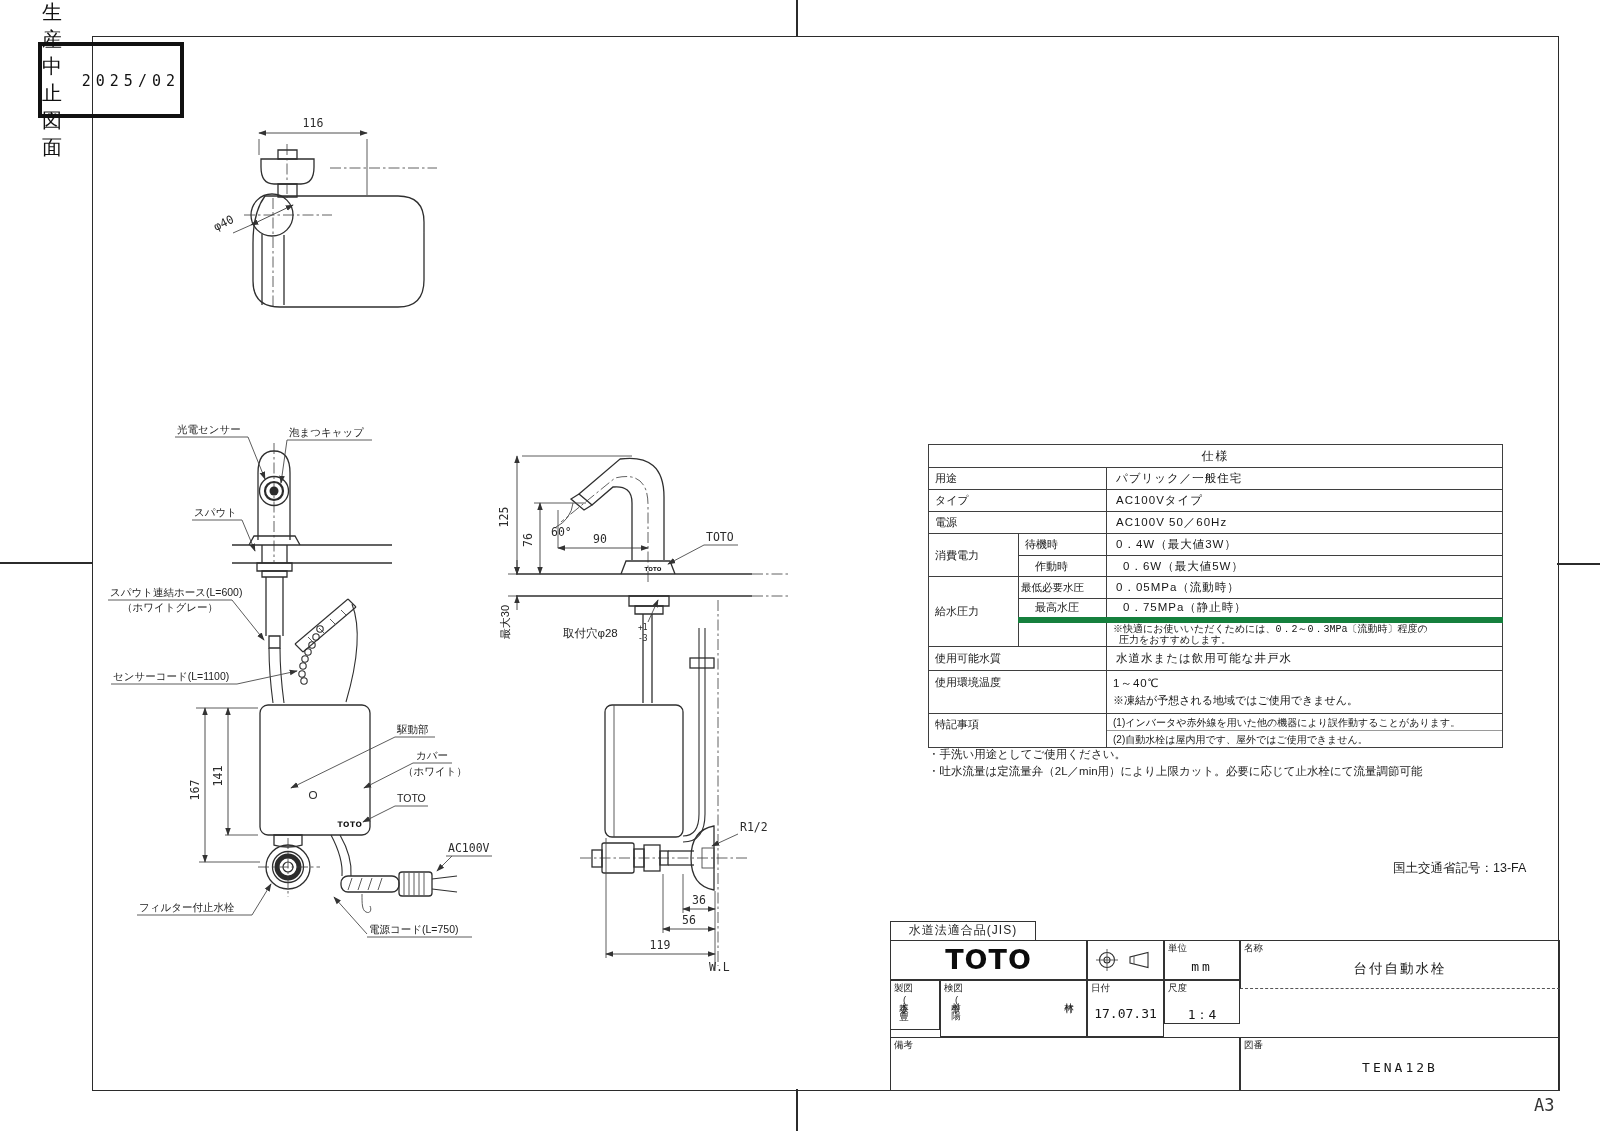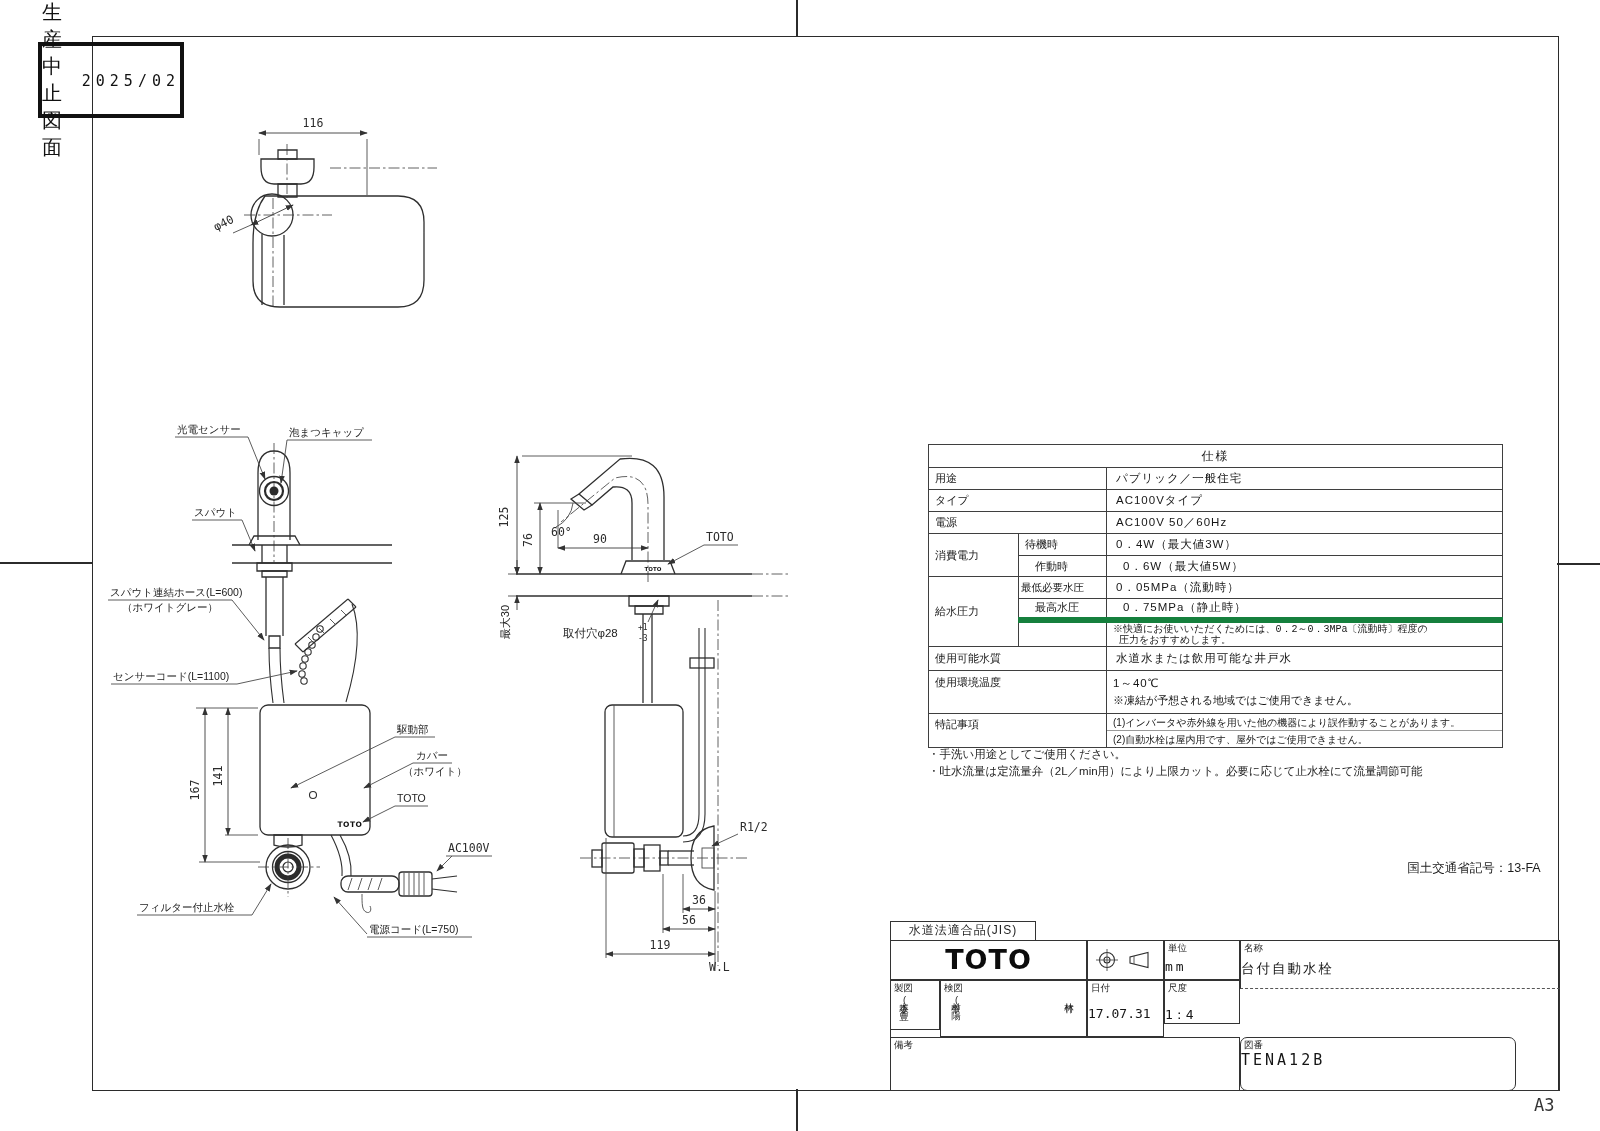--- a/index.html
+++ b/index.html
@@ -30,25 +30,25 @@
   #spec td{border:1px solid #3f3f3f;padding:0 6px;vertical-align:middle;overflow:hidden;white-space:nowrap;margin-left:46px;}
   #spec td.val{font-size:11.5px;letter-spacing:1px;padding-left:9px;}
   #spec td.hdr{text-align:center;font-size:12px;letter-spacing:2px;}
   #spec tr.sub>td{border-top:1px solid #9a9a9a;padding-left:16px;}
   #spec tr.note>td{border-top:6px solid #15803d;font-family:Liberation Mono, monospace;}
   #spec .small{font-size:10px;letter-spacing:0;display:block;line-height:11px;white-space:nowrap;}
   #spec .small2{font-size:10px;letter-spacing:0;display:block;line-height:15px;}
   #spec .divided{border-top:1px solid #9a9a9a;}
   
   #footnotes{position:absolute;left:928px;top:746px;font-size:11.5px;line-height:17px;color:#1d1d1d;}
-  #ministry{position:absolute;left:1393px;top:860px;width:162px;text-align:center;font-size:12.5px;color:#1d1d1d;}
+  #ministry{position:absolute;left:1393px;top:860px;width:162px;text-align:left;font-size:12.5px;color:#1d1d1d;}
   
   .cell{position:absolute;border:1px solid #333;box-sizing:border-box;background:transparent;}
   .cell .tag{position:absolute;left:3px;top:1px;font-size:9.5px;color:#222;}
-  .center-val{position:absolute;left:0;right:0;text-align:left;color:#161616;}
+  .center-val{position:absolute;left:0;right:0;text-align:center;color:#161616;}
   #tb-tab{position:absolute;left:890px;top:921px;width:146px;height:20px;border:1.6px solid #333;
           box-sizing:border-box;text-align:center;font-size:12px;line-height:17px;letter-spacing:1px;}
   #tb-outline{position:absolute;left:890px;top:940px;width:670px;height:151px;border:1.8px solid #333;box-sizing:border-box;}
   .totologo{font-family:"DejaVu Sans",sans-serif;font-weight:800;font-size:27px;letter-spacing:1px;color:#0c0c0c;
             text-align:center;line-height:38px;}
   .sig{writing-mode:vertical-rl;text-orientation:upright;font-size:9.5px;line-height:10px;letter-spacing:-1px;color:#222;}
   .dash-bottom{border-bottom:1px dashed #555 !important;}
   .mono{font-family:"DejaVu Sans Mono",monospace;}
   #a3{position:absolute;left:1534px;top:1095px;font-size:17px;color:#333;font-family:"DejaVu Sans Mono",monospace;}
 </style>
@@ -402,19 +402,19 @@
     <span class="tag">日付</span>
     <span class="center-val mono" style="top:25px;font-size:13px">17.07.31</span>
   </div>
   <div class="cell" style="left:1164px;top:980px;width:76px;height:44px;">
     <span class="tag">尺度</span>
     <span class="center-val mono" style="top:25px;font-size:13px">1：4</span>
   </div>
   <div class="cell" style="left:890px;top:1037px;width:350px;height:54px;">
     <span class="tag">備考</span>
   </div>
-  <div class="cell" style="left:1240px;top:1037px;width:276px;height:54px;border-radius:7px;">
+  <div class="cell" style="left:1240px;top:1037px;width:320px;height:54px;">
     <span class="tag">図番</span>
-    <span class="center-val mono" style="top:13px;font-size:15px;letter-spacing:3px">TENA12B</span>
+    <span class="center-val mono" style="top:22px;font-size:13px;letter-spacing:3px">TENA12B</span>
   </div>
 
   <div id="a3">A3</div>
 </div>
 
 </body></html>

